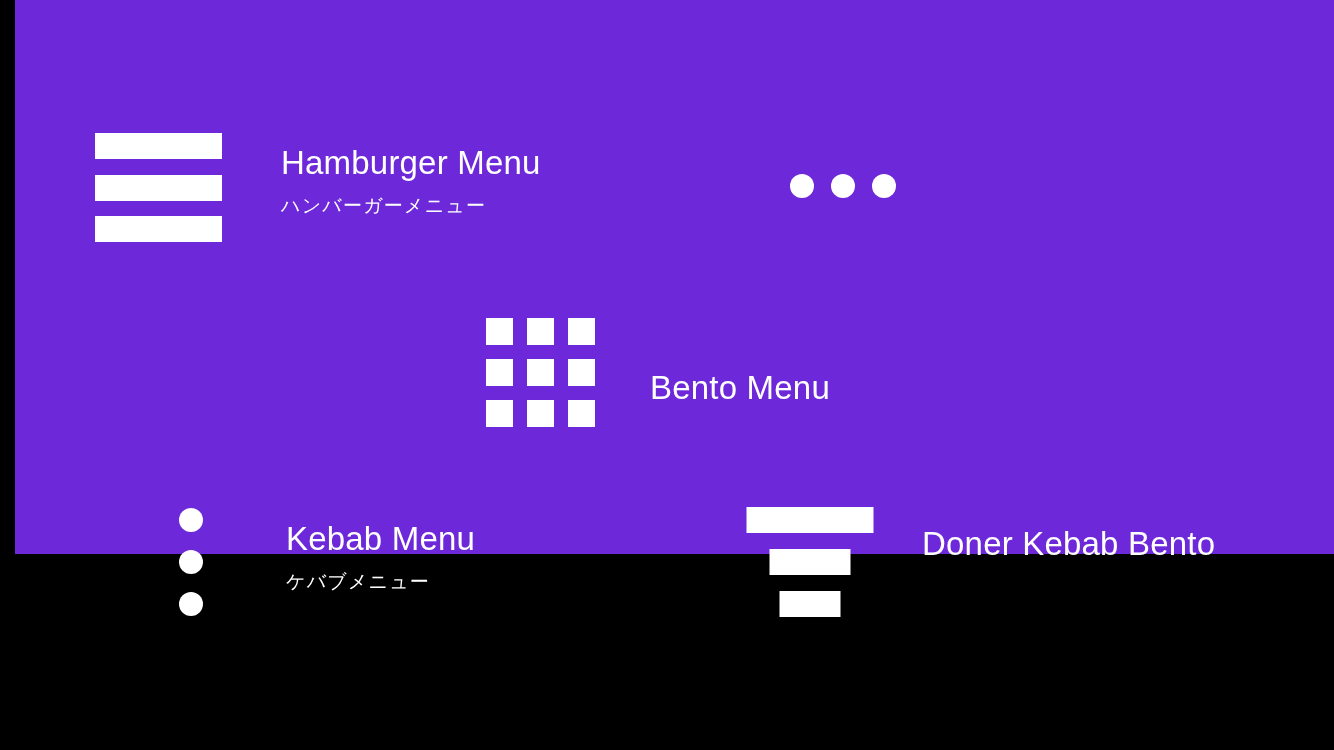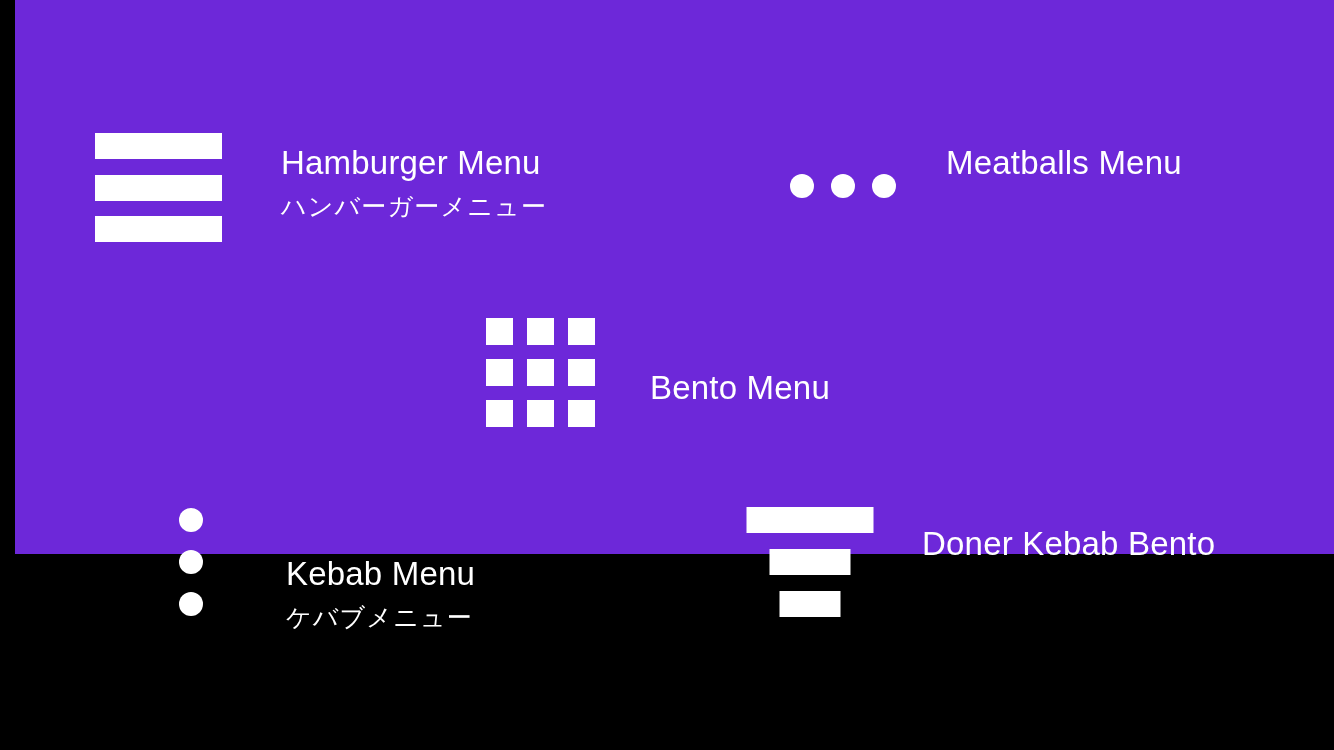--- a/index.html
+++ b/index.html
@@ -39,21 +39,21 @@
   .title {
     color: #ffffff;
     font-size: 33px;
     line-height: 36px;
     letter-spacing: 0.2px;
     white-space: nowrap;
     font-weight: 400;
   }
   .subtitle {
     color: #ffffff;
-    font-size: 25px;
+    font-size: 19px;
     line-height: 26px;
     letter-spacing: 1.2px;
     white-space: nowrap;
     font-weight: 400;
     margin-top: 12px;
   }
 
   
   .hamburger { width: 127px; height: 109px; }
   .hamburger .bar {
@@ -130,21 +130,21 @@
   #entry-hamburger .icon-box  { left: 80px;  top: 133px; }
   #entry-hamburger .labels    { left: 266px; top: 145px; }
 
   #entry-meatballs .icon-box  { left: 775px; top: 174px; }
   #entry-meatballs .labels    { left: 931px; top: 145px; }
 
   #entry-bento .icon-box      { left: 471px; top: 318px; }
   #entry-bento .labels        { left: 635px; top: 334px; margin-top: 36px; }
 
   #entry-kebab .icon-box      { left: 164px; top: 508px; }
-  #entry-kebab .labels        { left: 271px; top: 521px; margin-top: 35px; }
+  #entry-kebab .labels        { left: 271px; top: 521px; }
 
   #entry-doner .icon-box      { left: 731px; top: 507px; }
   #entry-doner .labels        { left: 907px; top: 526px; }
 </style>
 </head>
 <body>
 
 <div class="stage">
 
   <div class="entry" id="entry-hamburger">
@@ -159,21 +159,20 @@
     </div>
   </div>
 
   <div class="entry" id="entry-meatballs">
     <div class="icon-box meatballs">
       <span class="dot d1"></span>
       <span class="dot d2"></span>
       <span class="dot d3"></span>
     </div>
     <div class="labels">
-      <div class="title">Meatballs Menu</div>
     </div>
   </div>
 
   <div class="entry" id="entry-bento">
     <div class="icon-box bento">
       <span class="cell"></span>
       <span class="cell"></span>
       <span class="cell"></span>
       <span class="cell"></span>
       <span class="cell"></span>

